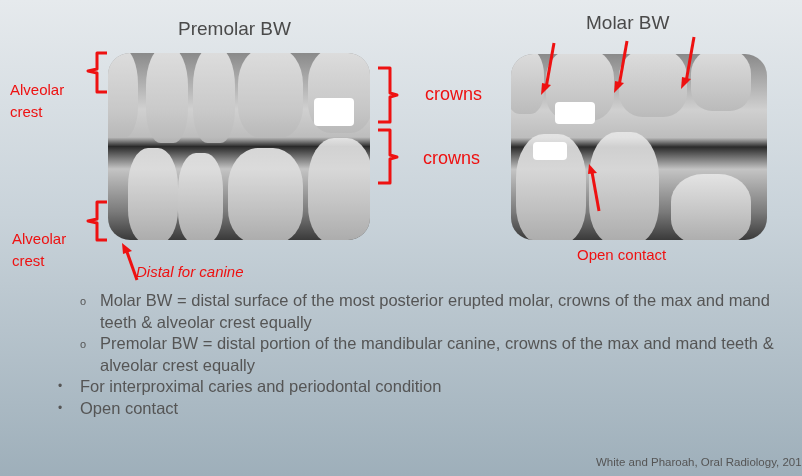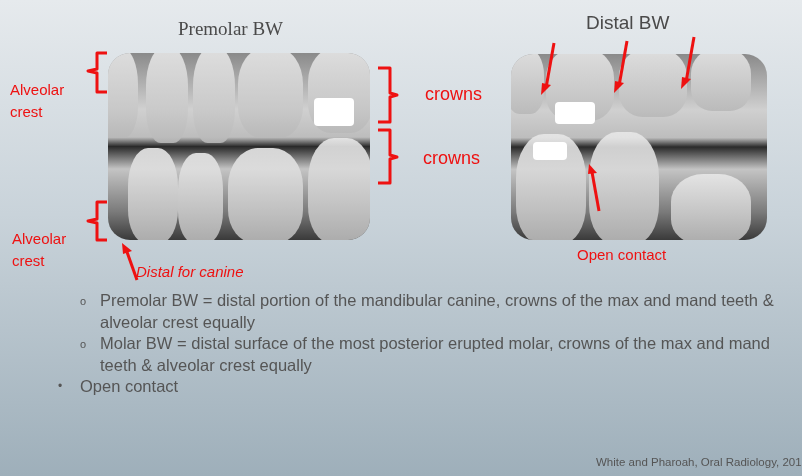--- a/index.html
+++ b/index.html
@@ -17,22 +17,22 @@
   .b1{position:relative;padding-left:22px;}
   .b1::before{content:"•";position:absolute;left:0;top:0;font-size:12px;}
   .b2{position:relative;padding-left:42px;}
   .b2::before{content:"o";position:absolute;left:22px;top:1px;font-size:11px;}
   .cite{position:absolute;left:596px;top:456px;color:#555;font-size:11.5px;white-space:nowrap;}
   svg{position:absolute;left:0;top:0;}
 </style>
 </head>
 <body>
 
-<div class="abs title" style="left:178px;top:18px;font-family:Liberation Serif, serif;">Premolar BW</div>
-<div class="abs title" style="left:586px;top:12px;">Distal BW</div>
+<div class="abs title" style="left:178px;top:18px;">Premolar BW</div>
+<div class="abs title" style="left:586px;top:12px;">Molar BW</div>
 
 <div class="xray" style="left:108px;top:53px;width:262px;height:187px;">
   <div class="tooth" style="left:-10px;top:-5px;width:40px;height:90px;"></div>
   <div class="tooth" style="left:38px;top:-5px;width:42px;height:95px;"></div>
   <div class="tooth" style="left:85px;top:-5px;width:42px;height:95px;"></div>
   <div class="tooth" style="left:130px;top:-5px;width:65px;height:90px;"></div>
   <div class="tooth" style="left:200px;top:-5px;width:65px;height:85px;"></div>
   <div class="fill" style="left:206px;top:45px;width:40px;height:28px;"></div>
   <div class="tooth" style="left:20px;top:95px;width:50px;height:95px;"></div>
   <div class="tooth" style="left:70px;top:100px;width:45px;height:90px;"></div>
@@ -76,18 +76,19 @@
 <div class="abs red" style="left:10px;top:79px;line-height:22px;white-space:pre;">Alveolar
 crest</div>
 <div class="abs red" style="left:12px;top:228px;line-height:22px;white-space:pre;">Alveolar
 crest</div>
 <div class="abs red" style="left:136px;top:263px;font-style:italic;">Distal for canine</div>
 <div class="abs red" style="left:425px;top:84px;font-size:18px;">crowns</div>
 <div class="abs red" style="left:423px;top:148px;font-size:18px;">crowns</div>
 <div class="abs red" style="left:577px;top:246px;">Open contact</div>
 
 <div class="bullets">
+  <div class="b2">Molar BW = distal surface of the most posterior erupted molar, crowns of the max and mand teeth &amp; alveolar crest equally</div>
   <div class="b2">Premolar BW = distal portion of the mandibular canine, crowns of the max and mand teeth &amp; alveolar crest equally</div>
-  <div class="b2">Molar BW = distal surface of the most posterior erupted molar, crowns of the max and mand teeth &amp; alveolar crest equally</div>
+  <div class="b1">For interproximal caries and periodontal condition</div>
   <div class="b1">Open contact</div>
 </div>
 
 <div class="cite">White and Pharoah, Oral Radiology, 2014, Elsevie</div>
 
 </body></html>

